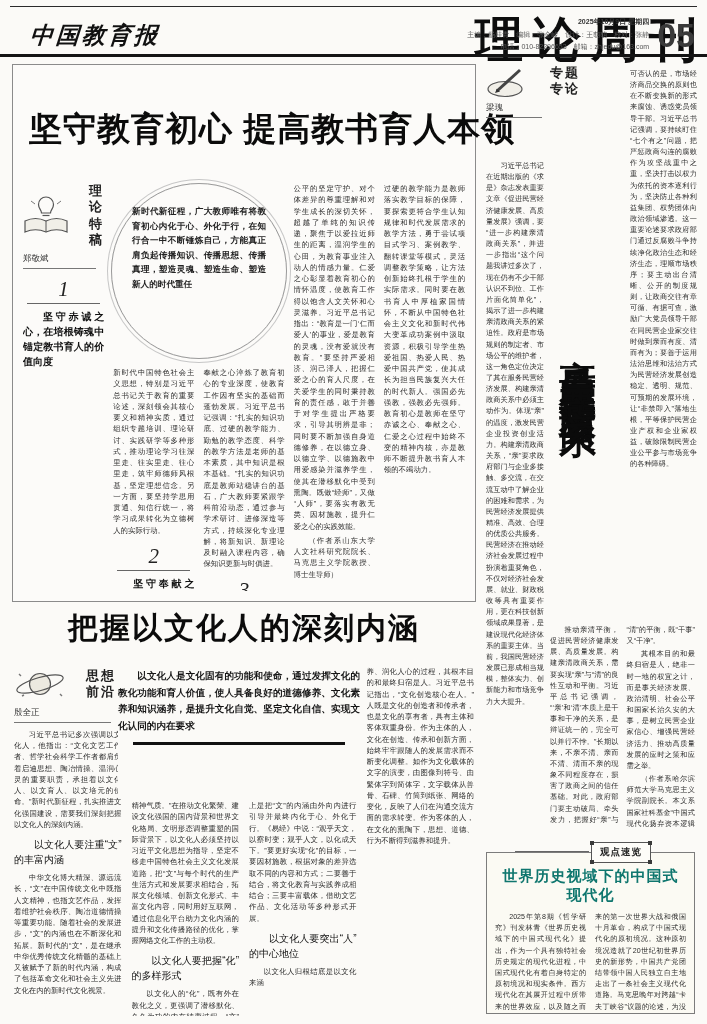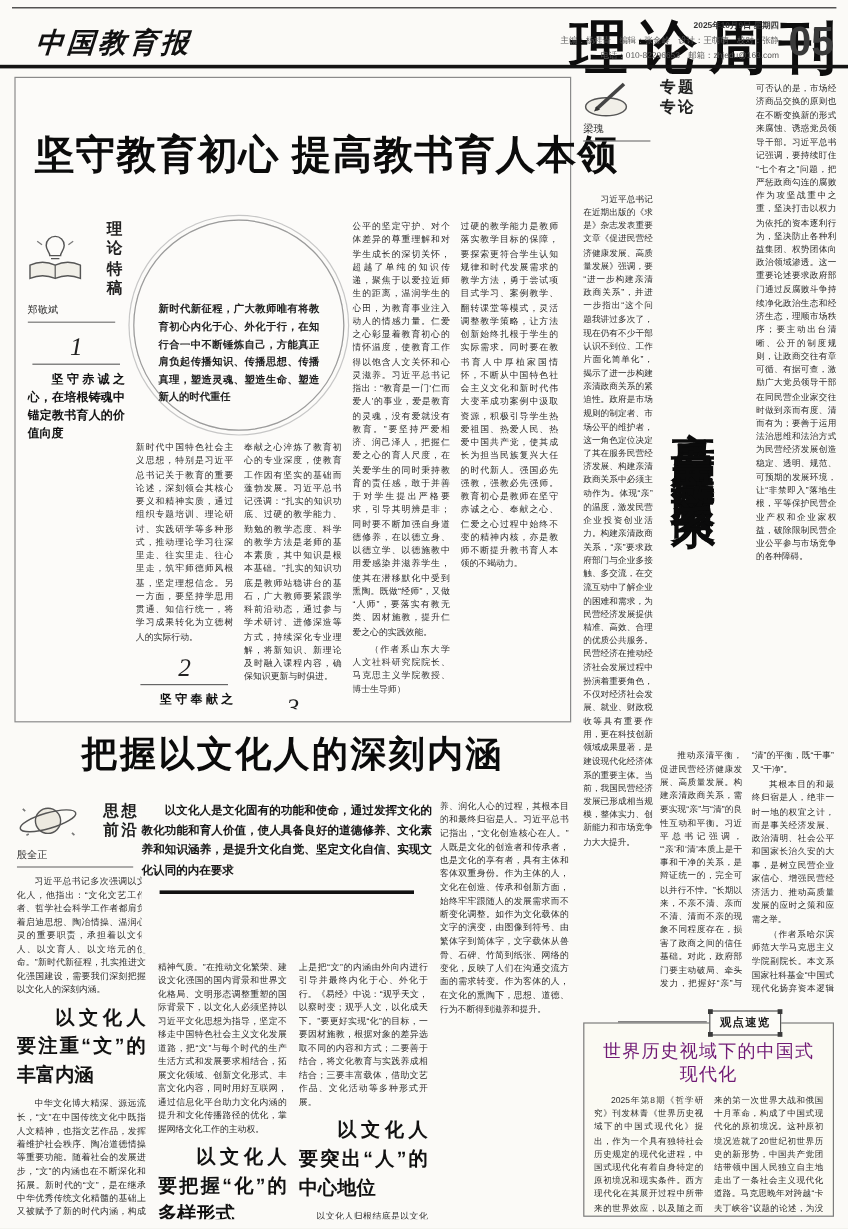--- a/index.html
+++ b/index.html
@@ -27,21 +27,21 @@
   .sec-h{font-weight:800;font-size:10px;line-height:1.5;text-indent:2em;margin:0 0 5px;color:#111;}
   
   .main-box{position:absolute;left:12px;top:64px;width:464px;height:538px;border:1px solid #8b8b8b;
         background:#fcfbf9;box-sizing:border-box;}
   .main-headline{position:absolute;left:16px;right:0;top:42px;text-align:left;font-size:33px;font-weight:900;
         letter-spacing:1px;color:#0b0b0b;white-space:nowrap;}
   .main-cols{position:absolute;left:10px;right:10px;top:118px;bottom:10px;display:flex;gap:9px;}
   .main-cols .col{flex:1;overflow:hidden;font-size:7.4px;line-height:1.52;text-align:justify;color:#2c2c2c;}
   .pull-quote{position:absolute;left:88px;top:0;width:176px;height:176px;border-radius:50%;
         border:1px solid #9a9a9a;box-shadow:0 0 0 3px #fcfbf9,0 0 0 4px #c6c6c6;background:rgba(252,251,249,.97);
-        display:flex;align-items:flex-end;justify-content:center;box-sizing:border-box;padding:20px;z-index:3;}
+        display:flex;align-items:flex-start;justify-content:center;box-sizing:border-box;padding:20px;z-index:3;}
   .pull-quote div{font-size:8.6px;font-weight:bold;line-height:1.7;text-align:justify;color:#222;}
   .spacer-c{height:184px;}
   .attr{text-indent:2em;margin-top:3px;color:#333;}
   
   .right-art{position:absolute;left:486px;top:64px;width:209px;height:782px;}
   .right-art .byline{width:56px;}
   .r-colL{position:absolute;left:0;top:96px;width:58px;height:668px;overflow:hidden;font-size:7.2px;line-height:1.55;text-align:justify;color:#2c2c2c;}
   .r-title{position:absolute;left:64px;top:36px;width:54px;height:524px;writing-mode:vertical-rl;
         font-size:37px;font-weight:900;letter-spacing:5px;color:#0b0b0b;text-align:center;line-height:54px;}
   .r-colR{position:absolute;left:144px;top:4px;width:67px;height:598px;overflow:hidden;font-size:7.2px;line-height:1.55;text-align:justify;color:#2c2c2c;}
@@ -50,29 +50,29 @@
   
   .bottom-art{position:absolute;left:12px;top:606px;width:464px;height:412px;}
   .bottom-headline{position:absolute;left:0;right:0;top:2px;text-align:center;font-size:30px;font-weight:900;
         letter-spacing:2px;color:#0b0b0b;white-space:nowrap;}
   .bottom-cols{position:absolute;left:2px;right:2px;top:60px;bottom:2px;display:flex;gap:10px;}
   .bottom-cols .col{flex:1;overflow:hidden;font-size:7.4px;line-height:1.52;text-align:justify;color:#2c2c2c;}
   .intro-quote{position:absolute;left:104px;top:2px;width:242px;height:126px;background:#fbfaf7;z-index:3;box-sizing:border-box;}
   .intro-quote .qt{font-size:9.6px;font-weight:bold;line-height:1.72;text-align:justify;text-indent:2em;color:#161616;}
   .intro-quote .qrule{width:212px;height:2.5px;background:#111;margin:8px auto 0;}
   .spacer-b{height:134px;}
-  .sub-h{font-weight:700;font-size:16px;line-height:1.5;text-indent:2em;margin:7px 0 5px;color:#111;}
+  .sub-h{font-weight:400;font-size:10px;line-height:1.5;text-indent:2em;margin:7px 0 5px;color:#111;}
   
   .views-box{position:absolute;left:486px;top:852px;width:209px;height:162px;border:1px solid #7c7c7c;
         background:#fbfaf3;box-sizing:border-box;padding:12px 8px 5px;}
   .views-tab{position:absolute;top:-11px;left:104px;width:58px;height:19px;border:1px solid #555;background:#fdfcf8;
         display:flex;align-items:center;justify-content:center;font-size:9.5px;font-weight:bold;letter-spacing:1px;}
   .views-line{position:absolute;top:-2px;left:28px;width:74px;height:1px;background:#666;}
   .corner{position:absolute;width:4px;height:4px;background:#3a3a3a;}
-  .views-headline{text-align:center;font-size:15px;font-weight:400;letter-spacing:1px;margin:2px 0 7px;color:#701a75;}
+  .views-headline{text-align:center;font-size:15px;font-weight:700;letter-spacing:1px;margin:2px 0 7px;color:#0f766e;}
   .views-body{column-count:2;column-gap:9px;font-size:7.1px;line-height:1.58;text-align:justify;height:112px;overflow:hidden;color:#2c2c2c;}
   svg{display:block;}
 </style>
 </head>
 <body>
 
 <div class="page">
 
   <div>
     <div class="rule-top"></div>

